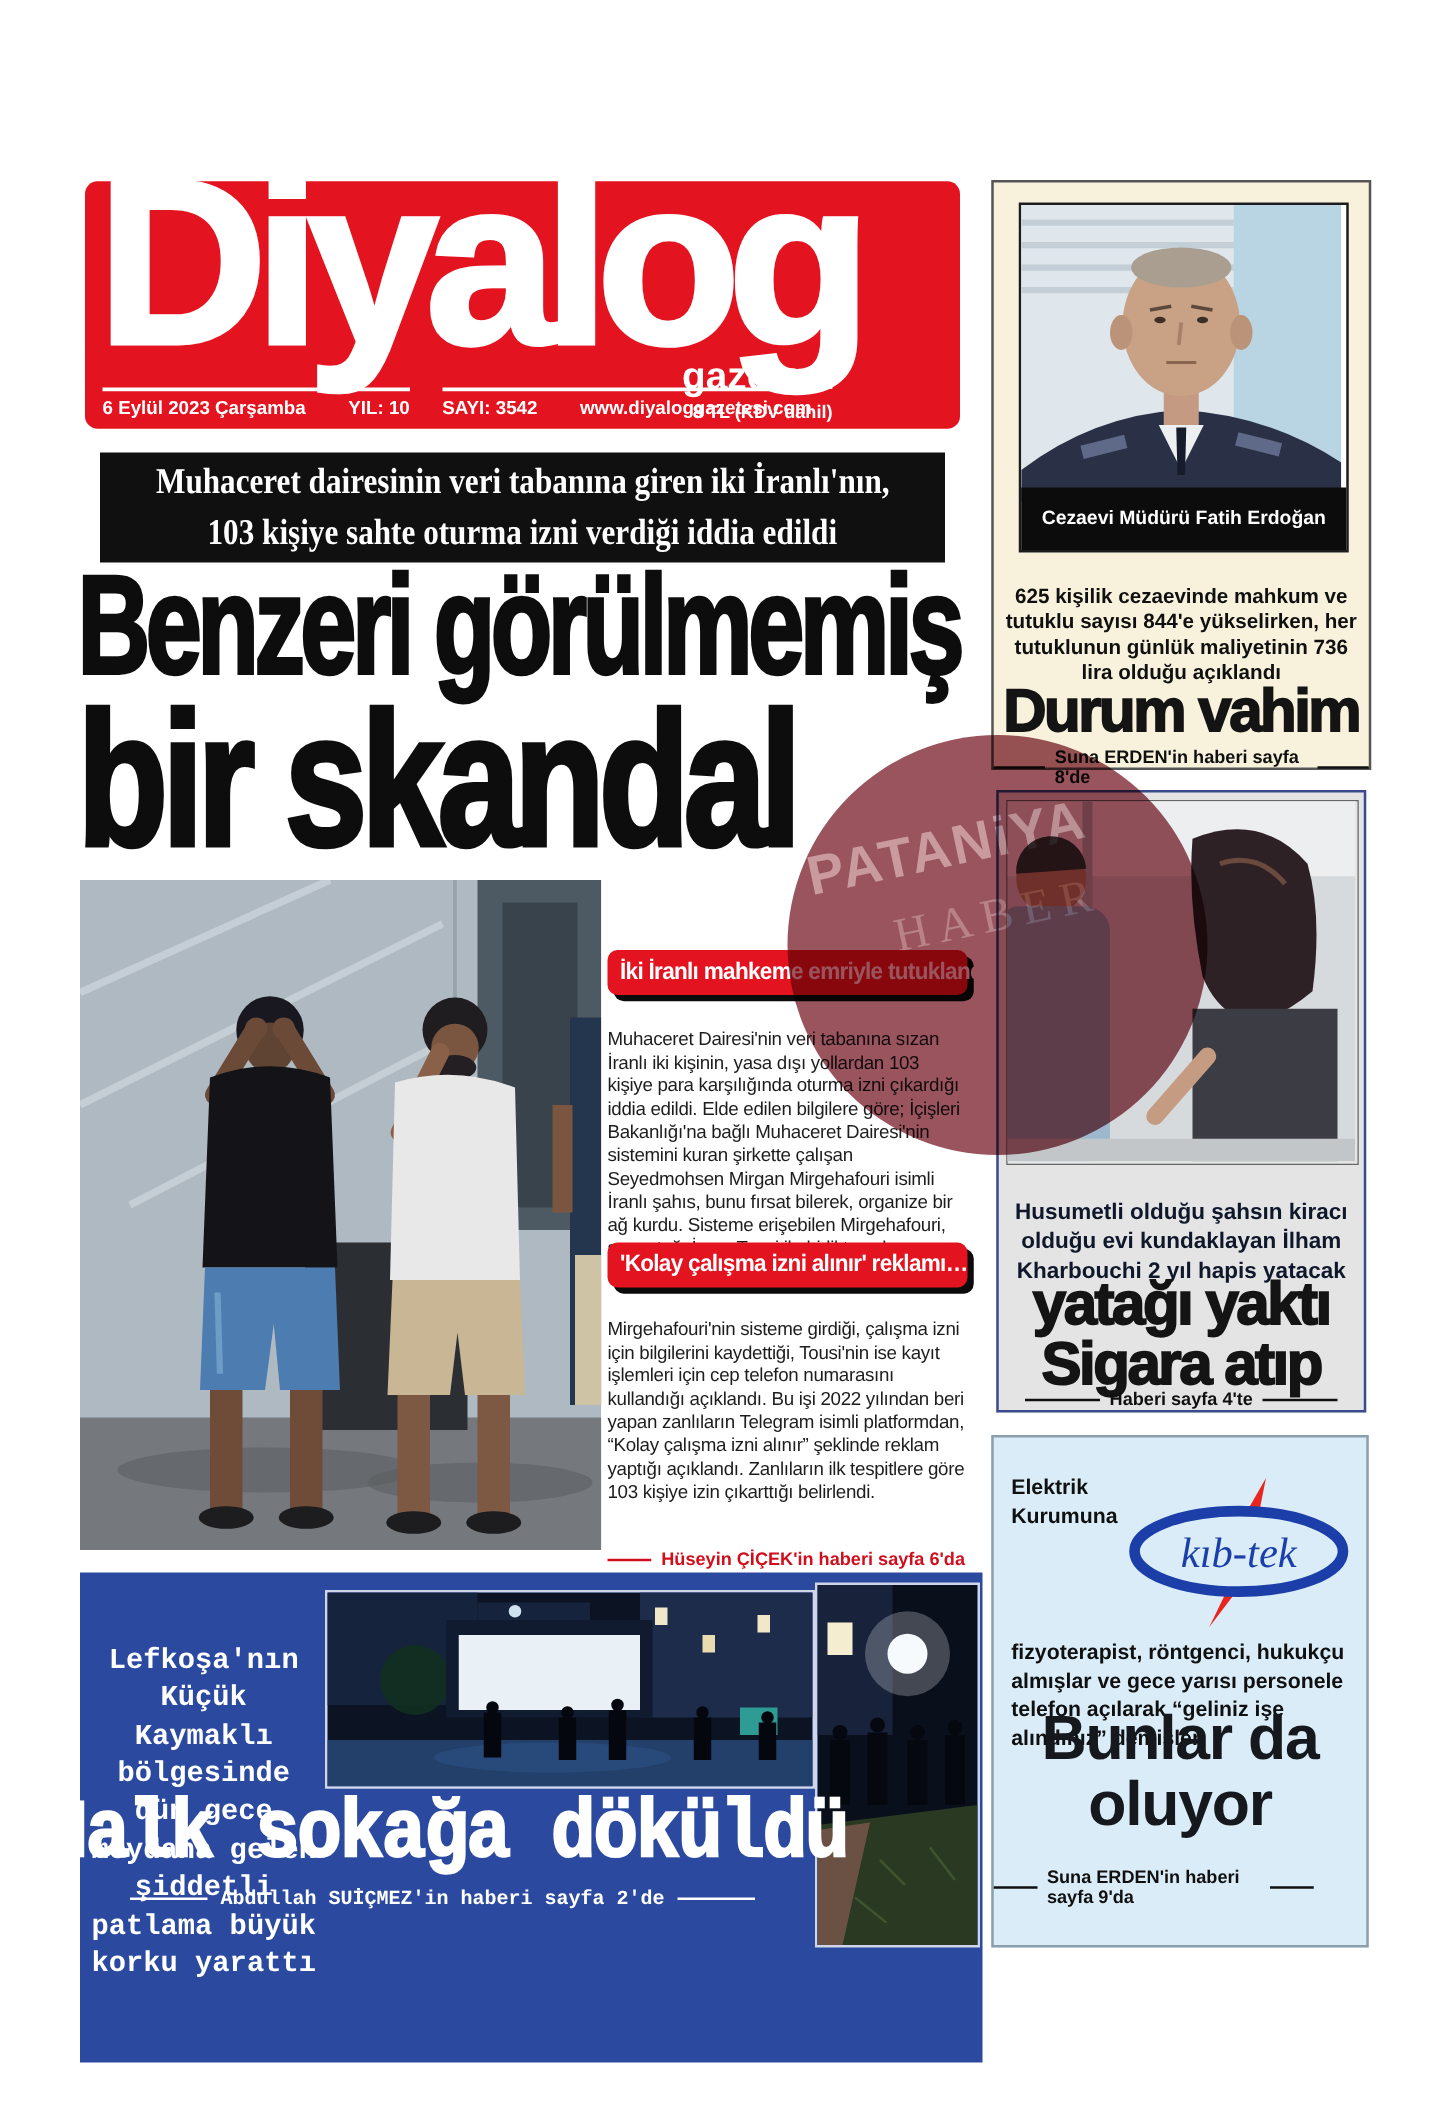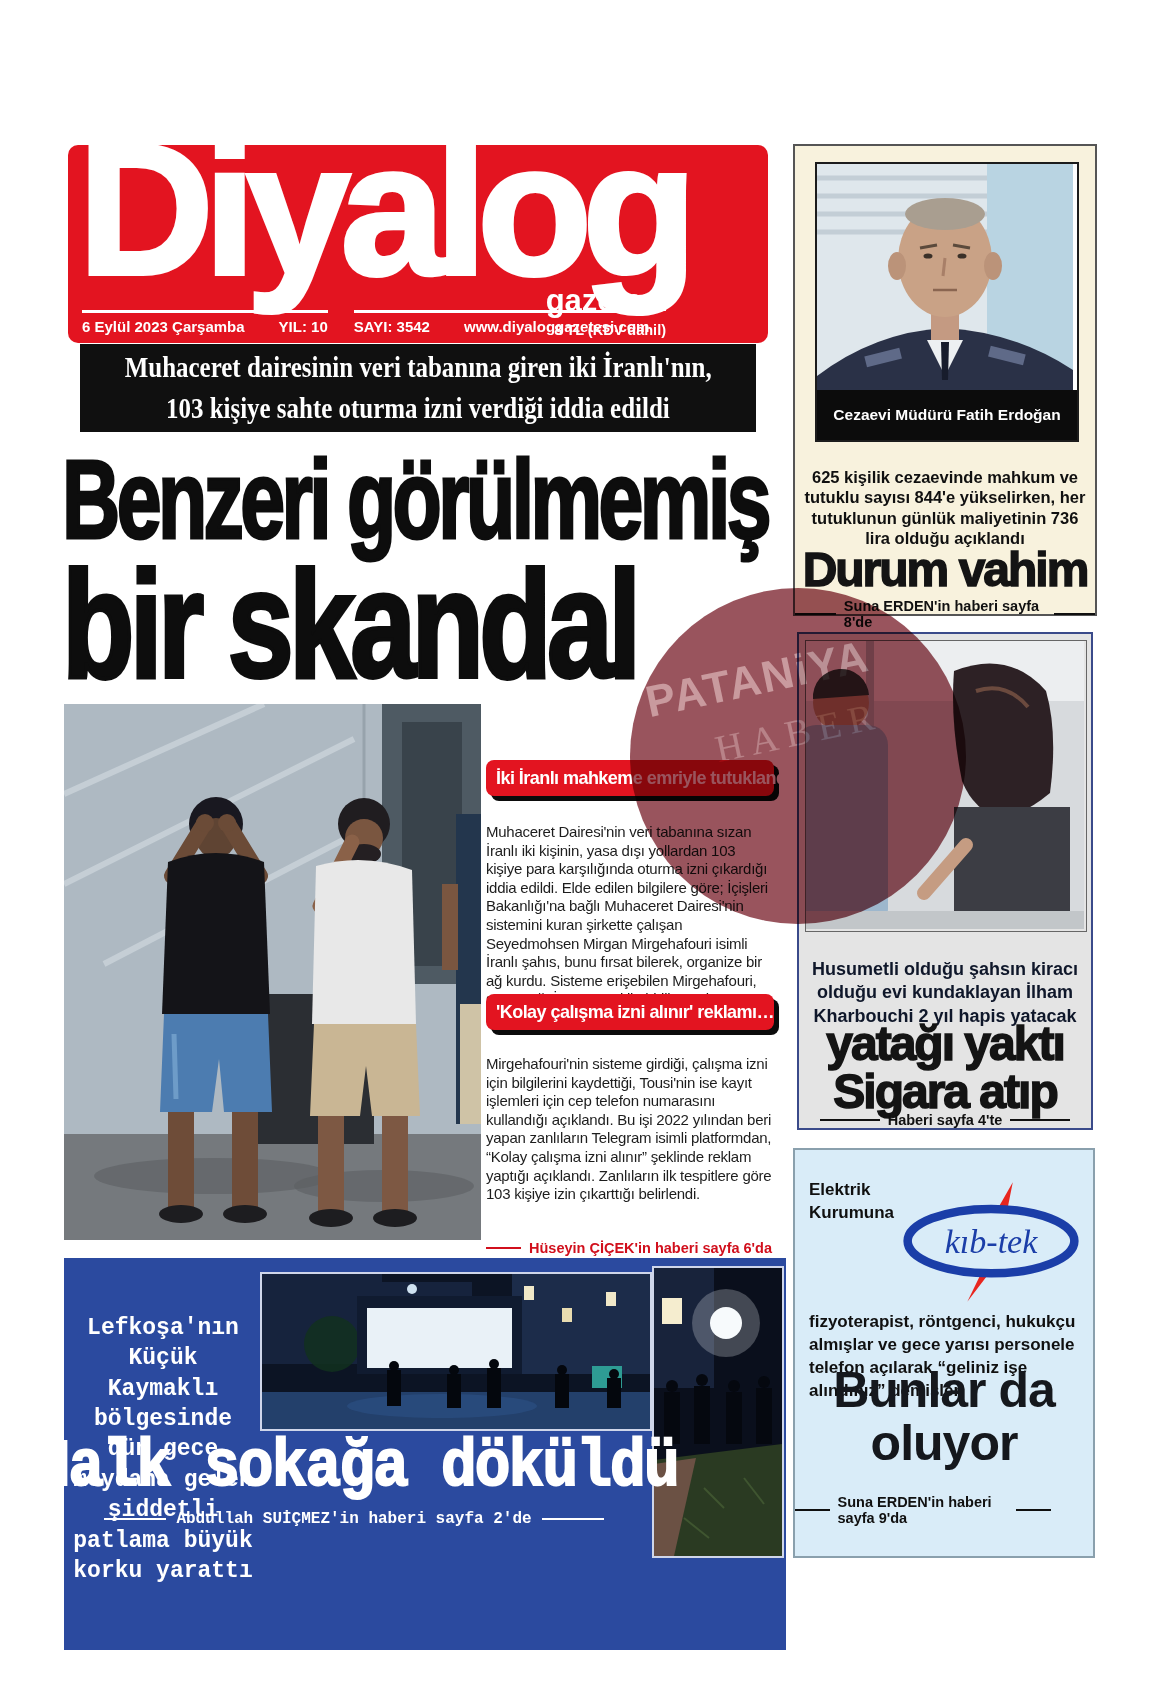--- a/index.html
+++ b/index.html
@@ -11,21 +11,21 @@
   .masthead{left:68px;top:145px;width:700px;height:198px;background:#e31420;border-radius:10px;}
   .mh-title{position:absolute;left:10px;top:-30px;font-size:188px;font-weight:bold;color:#fff;
             letter-spacing:-10px;line-height:1;-webkit-text-stroke:4px #fff;white-space:nowrap;}
   .mh-info{position:absolute;left:14px;bottom:8px;display:flex;gap:26px;color:#fff;
            font-weight:bold;font-size:15px;align-items:flex-end;}
   .mh-group{display:flex;gap:34px;border-top:3px solid #fff;padding-top:5px;}
   .mh-gaz{position:absolute;right:100px;bottom:24px;font-size:31px;font-weight:bold;color:#fff;margin-top:41px;}
   .mh-price{position:absolute;right:102px;bottom:5px;font-size:14.5px;font-weight:bold;color:#fff;}
 
   
-  .kicker{left:80px;top:344px;width:676px;height:88px;background:#101010;color:#fff;
+  .kicker{left:80px;top:362px;width:676px;height:88px;background:#101010;color:#fff;
           display:flex;flex-direction:column;justify-content:center;align-items:center;
           font-family:"Liberation Serif",serif;font-weight:bold;line-height:1.4;}
   .kicker span{white-space:nowrap;transform:scaleX(.86);transform-origin:center;}
   .kicker .k1{font-size:29px;}
   .kicker .k2{font-size:29px;}
 
   
   .hl1{left:62px;top:444px;font-size:112px;font-weight:bold;color:#0d0d0d;line-height:1;
        letter-spacing:-5px;-webkit-text-stroke:3px #0d0d0d;white-space:nowrap;
        transform:scaleX(.72);transform-origin:left top;}

